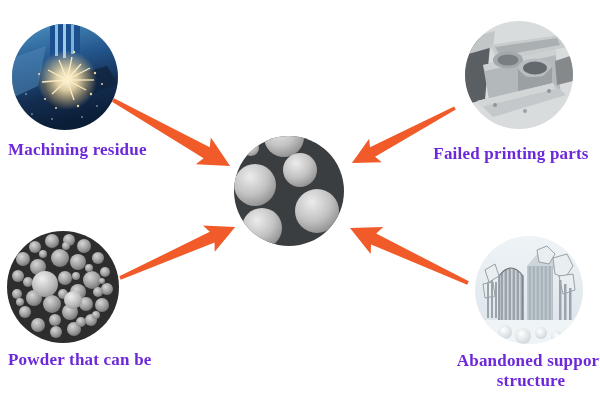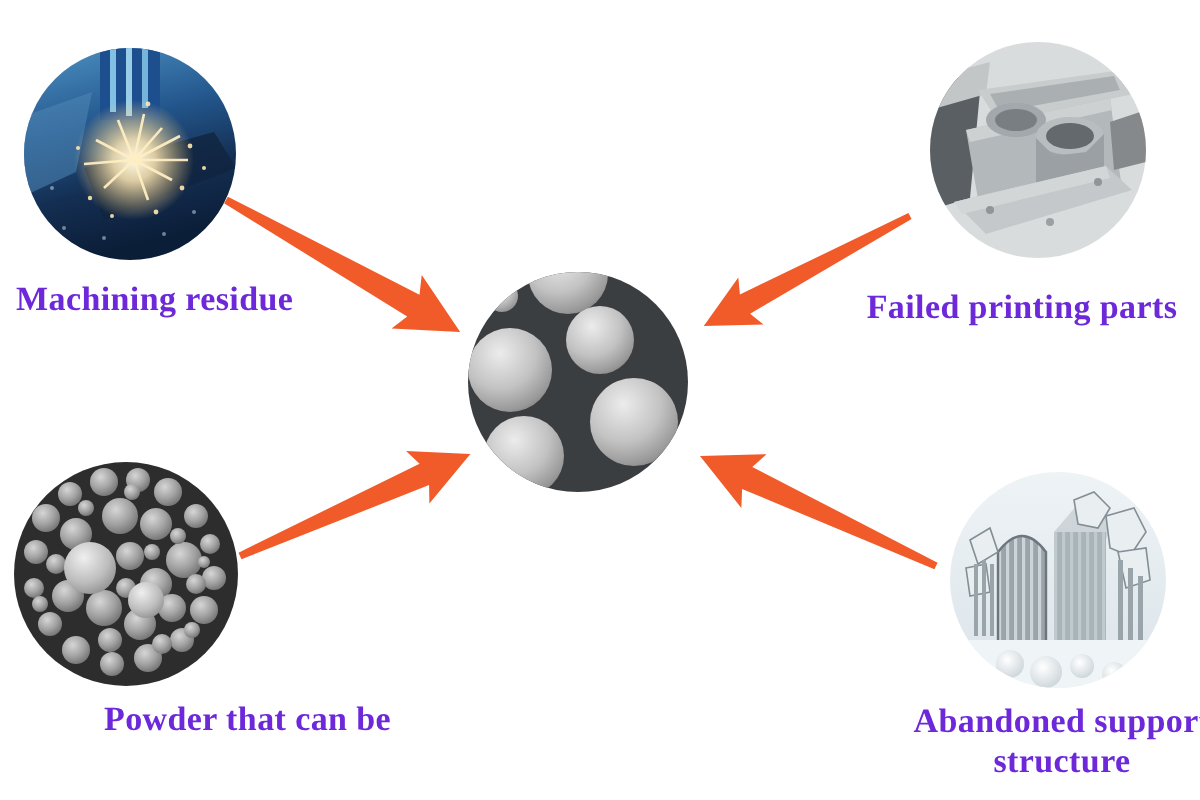--- a/index.html
+++ b/index.html
@@ -16,21 +16,21 @@
   .photo-bl{left:7px;top:231px;width:112px;height:112px;}
   .photo-br{left:475px;top:236px;width:108px;height:108px;}
   .center-node{position:absolute;left:234px;top:136px;width:110px;height:110px;}
   .center-node svg{display:block;width:100%;height:100%;}
   .label{
     position:absolute;font-weight:bold;font-size:17px;line-height:20px;color:#6d28d9;
     letter-spacing:0.2px;white-space:nowrap;
   }
   .label-tl{left:8px;top:140px;text-align:left;}
   .label-tr{left:430px;top:144px;width:162px;text-align:center;}
-  .label-bl{left:8px;top:350px;text-align:center;margin-left:44px;}
+  .label-bl{left:8px;top:350px;text-align:center;}
   .label-br{left:451px;top:351px;width:160px;text-align:center;}
   .arrows{position:absolute;left:0;top:0;width:600px;height:400px;pointer-events:none;}
 </style>
 </head>
 <body>
 
 <div class="canvas">
 
   <div class="photo photo-tl">
     <svg viewBox="0 0 106 106">

